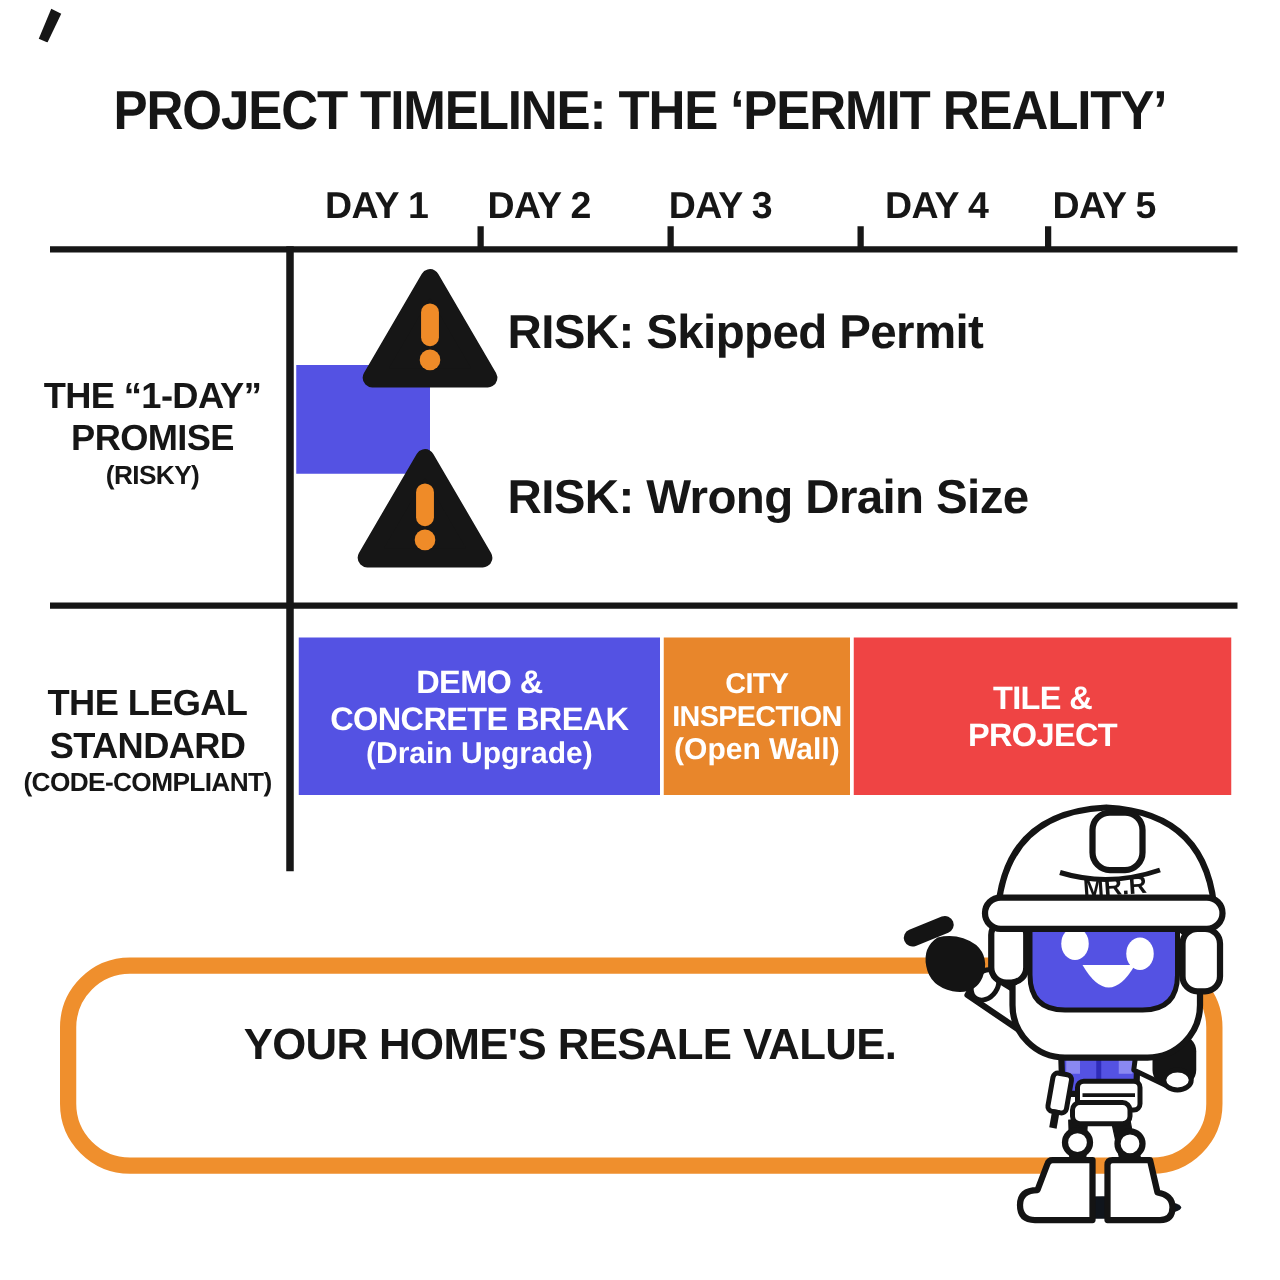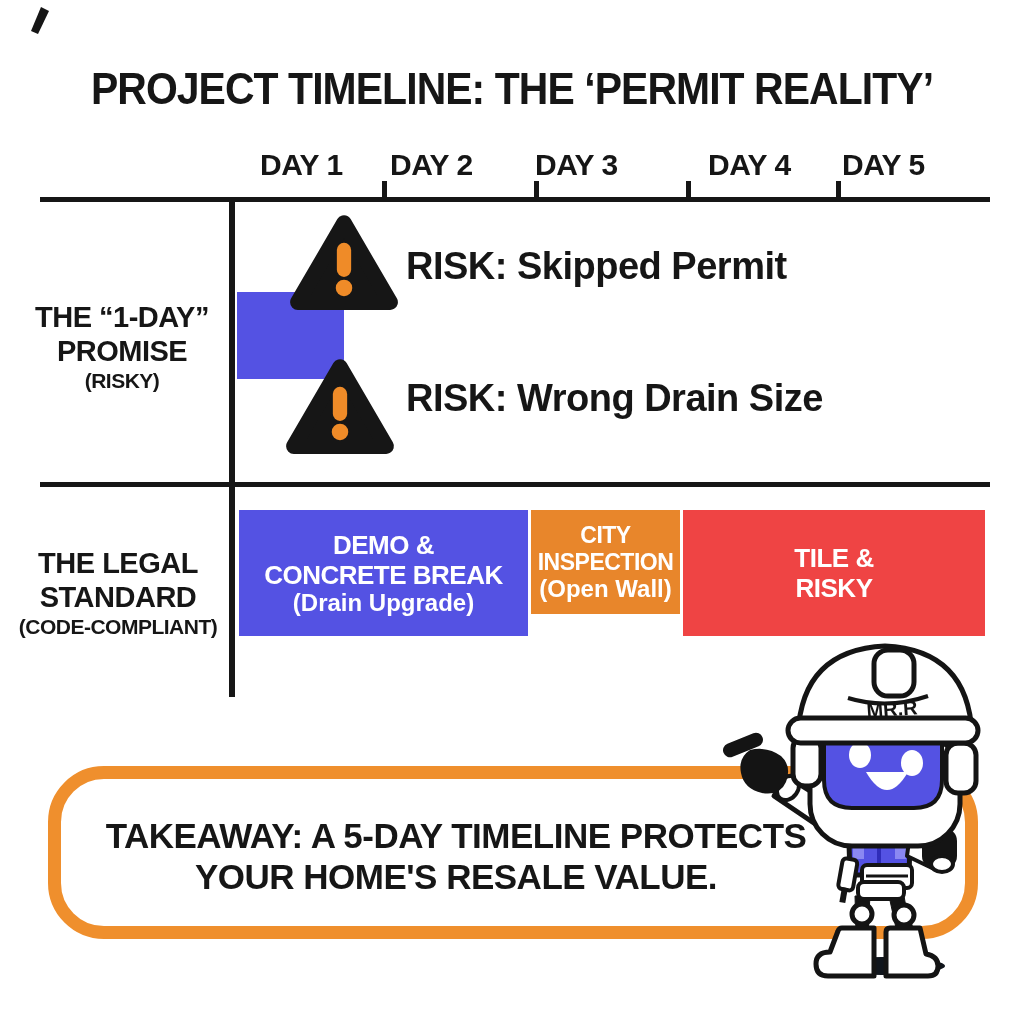--- a/index.html
+++ b/index.html
@@ -17,21 +17,21 @@
   
   .row-label{width:220px;text-align:center;font-weight:bold;line-height:34px;}
   .row-label .main{font-size:29px;letter-spacing:-.5px;}
   .row-label .sub{font-size:21px;line-height:26px;letter-spacing:-.5px;}
   
   .bar{display:flex;flex-direction:column;align-items:center;justify-content:center;}
   .bar .l1,.bar .l2{color:#fff;font-weight:bold;font-size:26px;line-height:30px;letter-spacing:-.5px;}
   .bar .l3{color:#fff;font-weight:bold;font-size:24px;line-height:26px;}
   .promise-bar{left:237px;top:292px;width:107px;height:87px;background:#5452e3;}
   .legal1{left:239px;top:510px;width:289px;height:126px;background:#5452e3;}
-  .legal2{left:531px;top:510px;width:149px;height:104px;background:#e8862b;}
+  .legal2{left:531px;top:510px;width:149px;height:126px;background:#e8862b;}
   .legal2 .l1,.legal2 .l2{font-size:23px;line-height:27px;}
   .legal3{left:683px;top:510px;width:302px;height:126px;background:#ef4444;}
   .risk-text{font-size:38px;font-weight:bold;letter-spacing:-.5px;line-height:48px;white-space:nowrap;}
   .warn{width:116px;height:99px;}
   
   .takeaway{left:48px;top:766px;width:930px;height:173px;background:#fff;border:13px solid #ef8f2d;
             border-radius:56px;box-sizing:border-box;z-index:2;}
   .takeaway .txt{position:absolute;left:0;top:36px;width:790px;text-align:center;
                  font-size:35px;font-weight:bold;letter-spacing:-.5px;line-height:41px;}
   .mascot{left:690px;top:616px;width:334px;height:408px;z-index:3;}
@@ -95,26 +95,25 @@
     <div class="l2">CONCRETE BREAK</div>
     <div class="l3">(Drain Upgrade)</div>
   </div>
   <div class="abs bar legal2">
     <div class="l1">CITY</div>
     <div class="l2">INSPECTION</div>
     <div class="l3">(Open Wall)</div>
   </div>
   <div class="abs bar legal3">
     <div class="l1">TILE &amp;</div>
-    <div class="l2">RISKY</div>
+    <div class="l2">PROJECT</div>
   </div>
 
   <div class="abs takeaway">
     <div class="txt">
-      <div>TAKEAWAY: A 5-DAY TIMELINE PROTECTS</div>
       <div>YOUR HOME'S RESALE VALUE.</div>
     </div>
   </div>
 
   <svg class="abs mascot" viewBox="0 0 334 408">
 
     <ellipse cx="192" cy="350" rx="63" ry="9" fill="#10151c"></ellipse>
 
     <g fill="#141414" stroke="#141414" stroke-linejoin="round">
       <path d="M165 280 L180 280 L178 312 L166 312 Z"></path>

